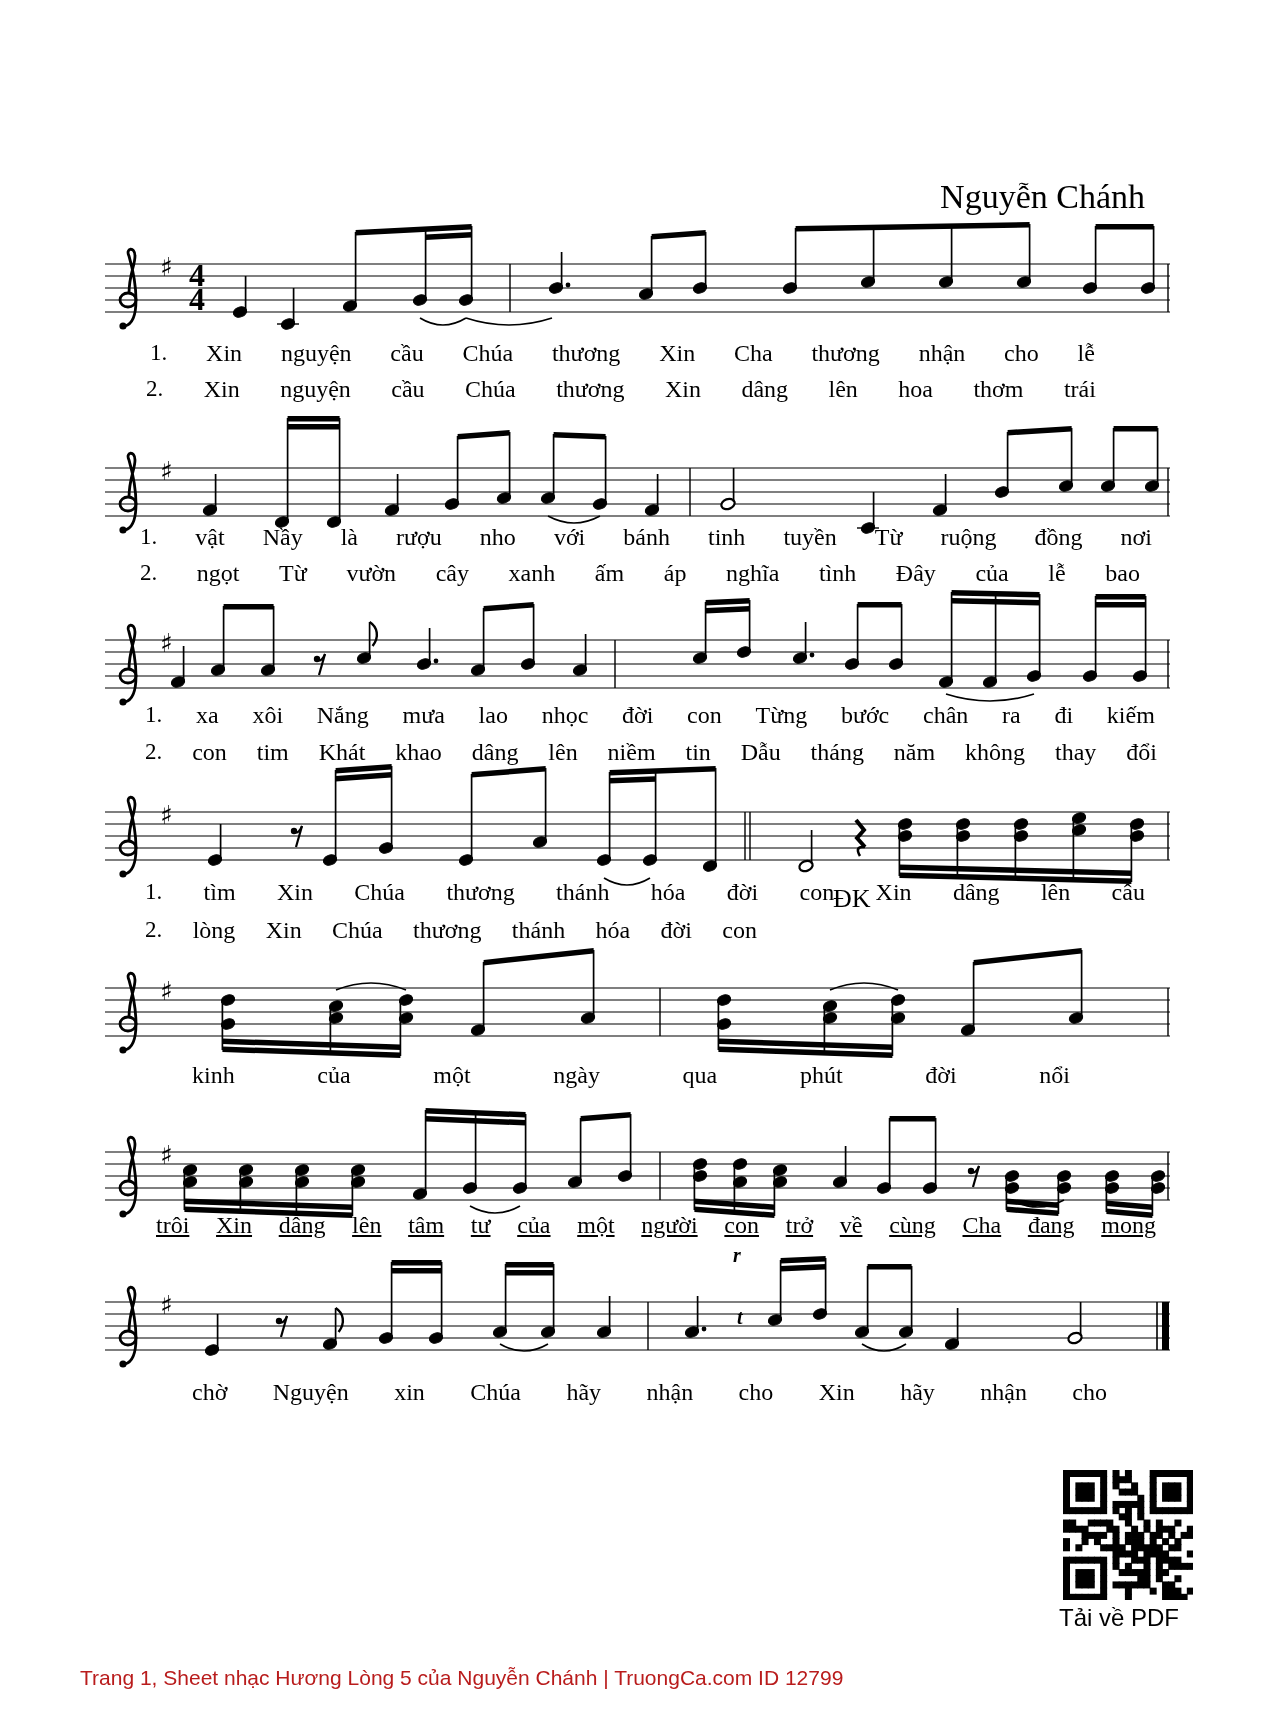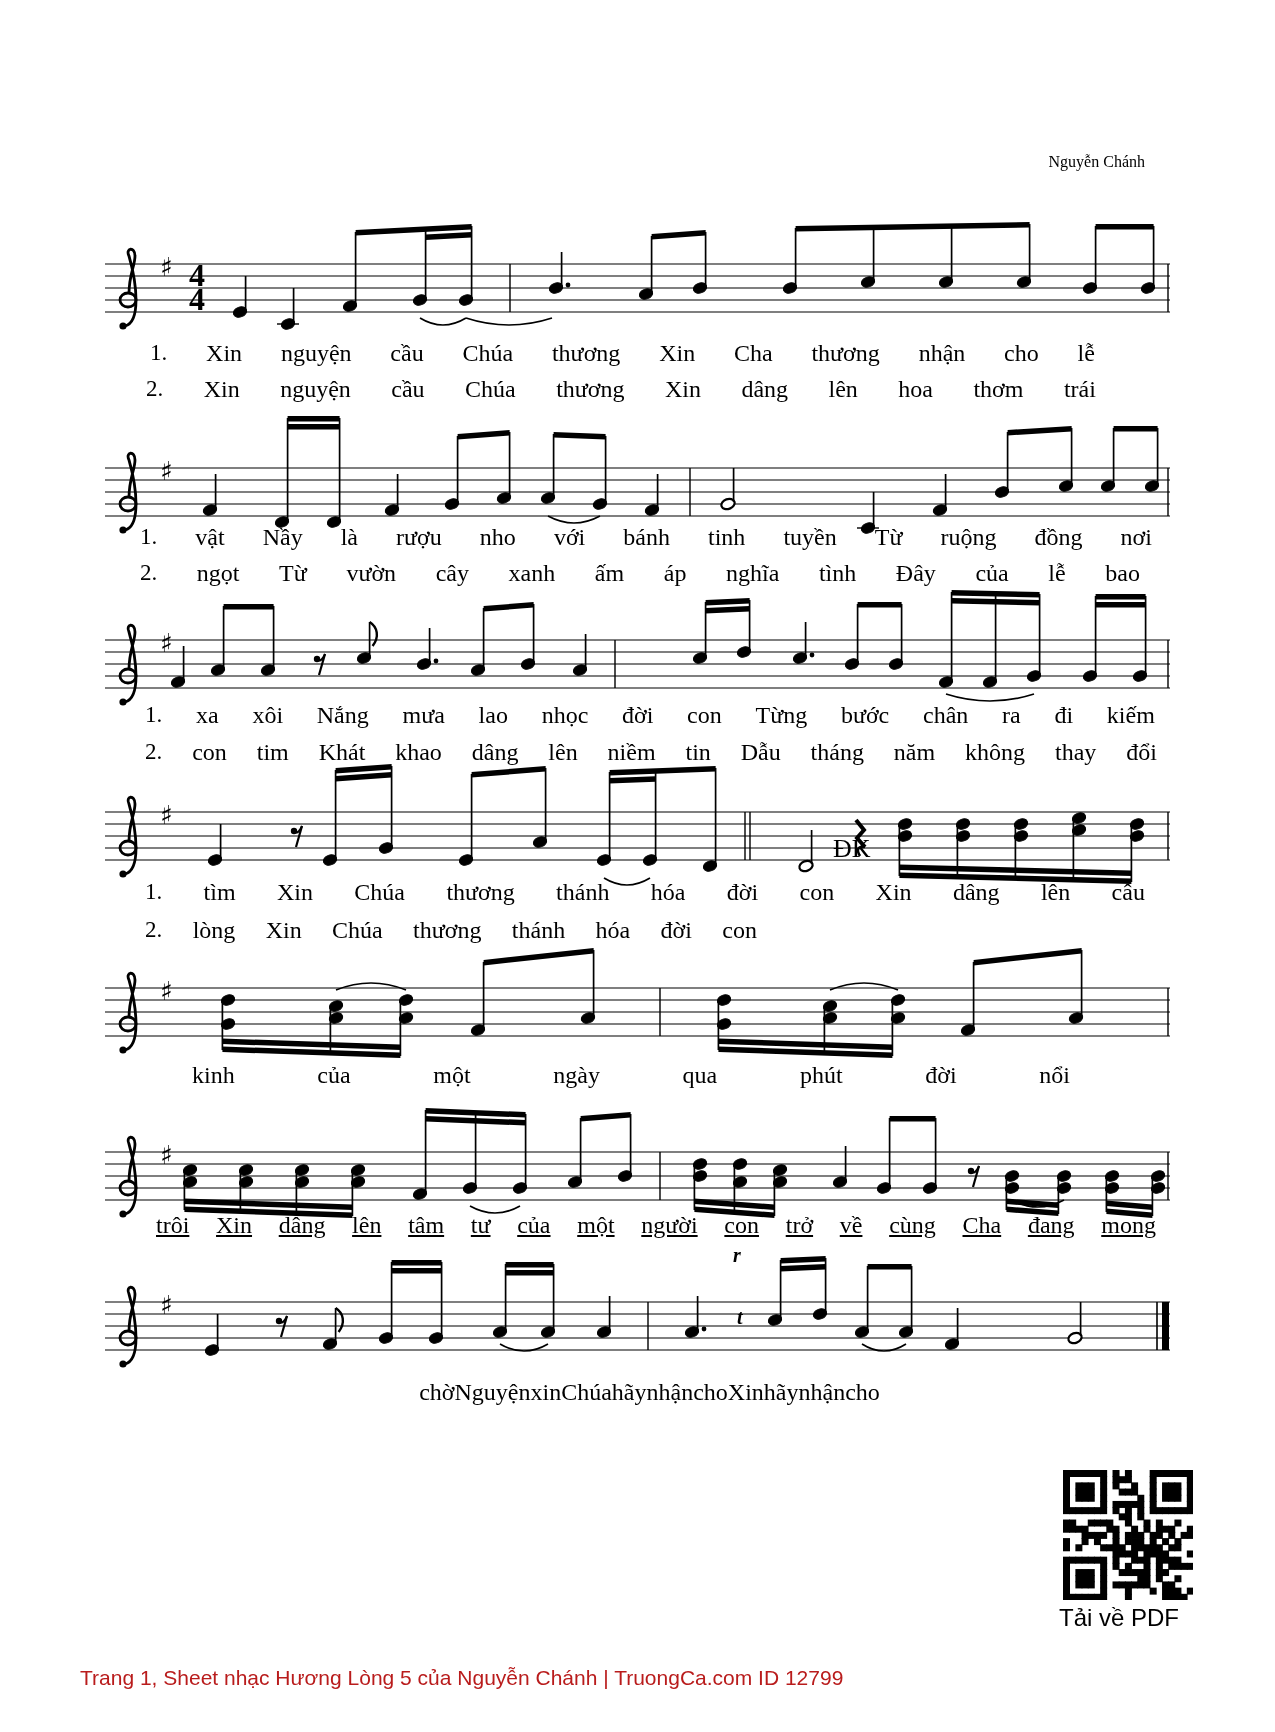--- a/index.html
+++ b/index.html
@@ -13,22 +13,22 @@
     color:#000;
   }
   .abs{position:absolute;}
   #title{
     left:0;top:100px;width:1126px;
     text-align:center;
     font-size:50px;font-weight:700;
     letter-spacing:1px;
   }
   #composer{
-    top:153px;right:130px;
-    font-size:16px;
+    top:178px;right:130px;
+    font-size:34px;
   }
   #music-svg{left:0;top:0;pointer-events:none;}
   .lyrics-row{
     display:flex;
     justify-content:space-between;
     white-space:nowrap;
     font-size:24px;
     line-height:1.1;
   }
   .lyrics-row .vnum{font-size:23px;}
@@ -470,21 +470,21 @@
       <circle cx="279" cy="1321" r="3.2" fill="#000"></circle>
       <path d="M 287 1316 C 284 1323, 281 1324, 278 1321" fill="none" stroke="#000" stroke-width="2"></path>
       <line x1="287" y1="1316" x2="281" y2="1337" stroke="#000" stroke-width="2.2"></line>
       <path d="M 500 1344 Q 524 1358 548 1344" fill="none" stroke="#000" stroke-width="1.7"></path>
       <path d="M 862 1344 Q 884 1358 906 1344" fill="none" stroke="#000" stroke-width="1.7"></path>
     </svg>
 
 
   <div id="composer" class="abs">Nguyễn Chánh</div>
 
-  <div id="dk-label" class="abs" style="left: 833px; top: 834px; text-align: right;">ĐK</div>
+  <div id="dk-label" class="abs" style="left: 833px; top: 884px; text-align: right;">ĐK</div>
 
   <div id="lyrics-container">
       <div class="lyrics-row abs" style="left: 150px; top: 340px; width: 945px;">
         <span class="vnum">1.</span>
         <span>Xin</span>
         <span>nguyện</span>
         <span>cầu</span>
         <span>Chúa</span>
         <span>thương</span>
         <span>Xin</span>
@@ -621,21 +621,21 @@
         <span>một</span>
         <span>người</span>
         <span>con</span>
         <span>trở</span>
         <span>về</span>
         <span>cùng</span>
         <span>Cha</span>
         <span>đang</span>
         <span>mong</span>
       </div>
-      <div class="lyrics-row abs" style="left: 192px; top: 1379px; width: 915px; justify-content: center;">
+      <div class="lyrics-row abs" style="left: 192px; top: 1379px; width: 915px;">
         <span>chờ</span>
         <span>Nguyện</span>
         <span>xin</span>
         <span>Chúa</span>
         <span>hãy</span>
         <span>nhận</span>
         <span>cho</span>
         <span>Xin</span>
         <span>hãy</span>
         <span>nhận</span>

